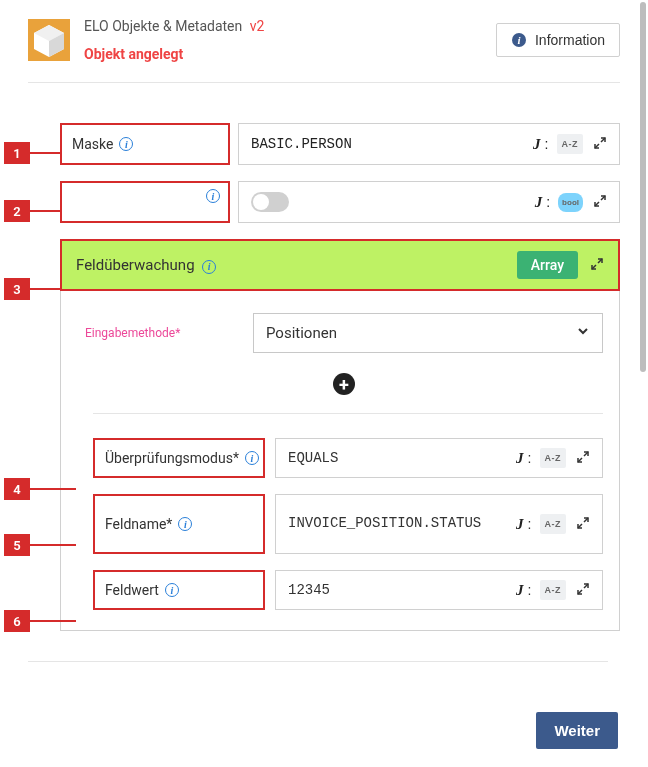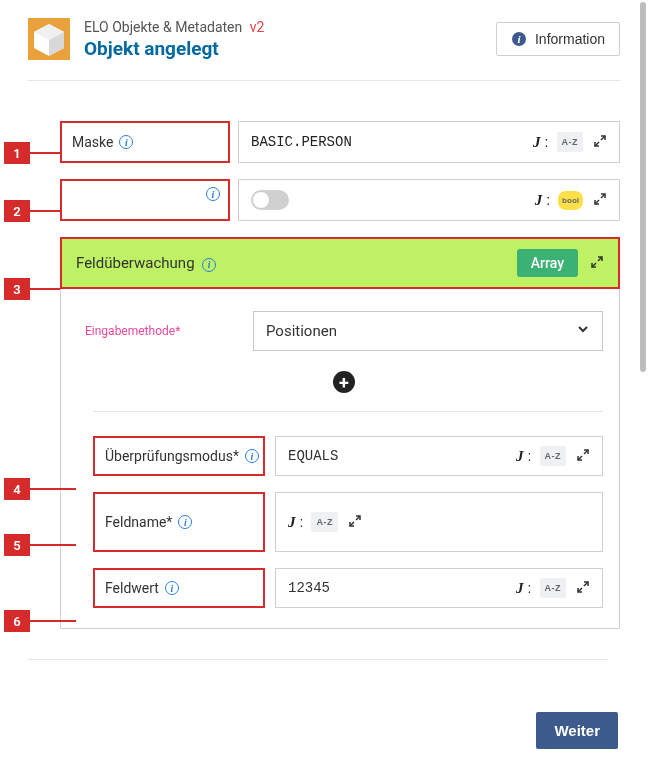--- a/index.html
+++ b/index.html
@@ -24,21 +24,21 @@
   .logo {
     width: 42px; height: 42px;
     background: #e9a23b;
     position: relative;
     flex: 0 0 42px;
   }
   .logo svg { width: 42px; height: 42px; }
   .title-block { flex: 1; }
   .title-line1 { color: #555; font-size: 14px; }
   .title-line1 .ver { color: #ef4444; margin-left: 4px; }
-  .title-line2 { color: #0369a1; font-weight: 700; font-size: 19px; margin-top: 2px; }
+  .title-line2 { color: #ef4444; font-weight: 700; font-size: 14px; margin-top: 12px; }
   .info-btn {
     display: flex; align-items: center; gap: 8px;
     border: 1px solid #d0d0d0; border-radius: 2px;
     padding: 8px 14px; background: #fff; cursor: pointer;
     font-size: 14px; color: #333;
   }
   .info-btn svg { width: 16px; height: 16px; }
   .divider { height: 1px; background: #e5e5e5; margin: 20px 0 40px 0; }
 
   .callouts {
@@ -96,21 +96,21 @@
   .val-ctrls { display: flex; align-items: center; gap: 6px; font-family: -apple-system, sans-serif; }
   .j { font-weight: 600; font-style: italic; font-family: serif; font-size: 15px; color: #222; margin-right: 2px;}
   .colon { margin-left: -4px; margin-right: 2px;}
   .az {
     background: #eef0f2;
     font-size: 9px; font-weight: 700;
     padding: 5px 5px; border-radius: 2px; color: #666;
     letter-spacing: 0.5px;
   }
   .bool {
-    background: #fde047;
+    background: #7dd3fc;
     font-size: 8px; font-weight: 700;
     padding: 5px 4px; border-radius: 8px; color: #666;
   }
   .exp { cursor: pointer; padding: 2px 4px; }
   .exp svg { width: 14px; height: 14px; }
 
   .toggle {
     width: 38px; height: 20px; border-radius: 10px;
     background: #d0d0d0; position: relative; flex: 0 0 38px;
   }
@@ -295,20 +295,21 @@
         </div>
       </div>
     </div>
 
     <div class="sub-row">
       <div class="sub-label-box">
         <span>Feldname*</span>
         <span class="i-icon">i</span>
       </div>
       <div class="sub-val-box" style="min-height:60px">
+        <span class="val-text" style="line-height:1.8">INVOICE_POSITION.STATUS</span>
         <div class="val-ctrls">
           <span class="j">J</span>
             <span class="colon">:</span>
           <span class="az">A-Z</span>
           <span class="exp"><svg viewBox="0 0 14 14">
                 <path d="M2,8 L2,12 L6,12 M8,2 L12,2 L12,6" stroke="#333" stroke-width="1.5" fill="none"></path>
                 <path d="M2,12 L6,8 M12,2 L8,6" stroke="#333" stroke-width="1.5"></path>
               </svg></span>
         </div>
       </div>

